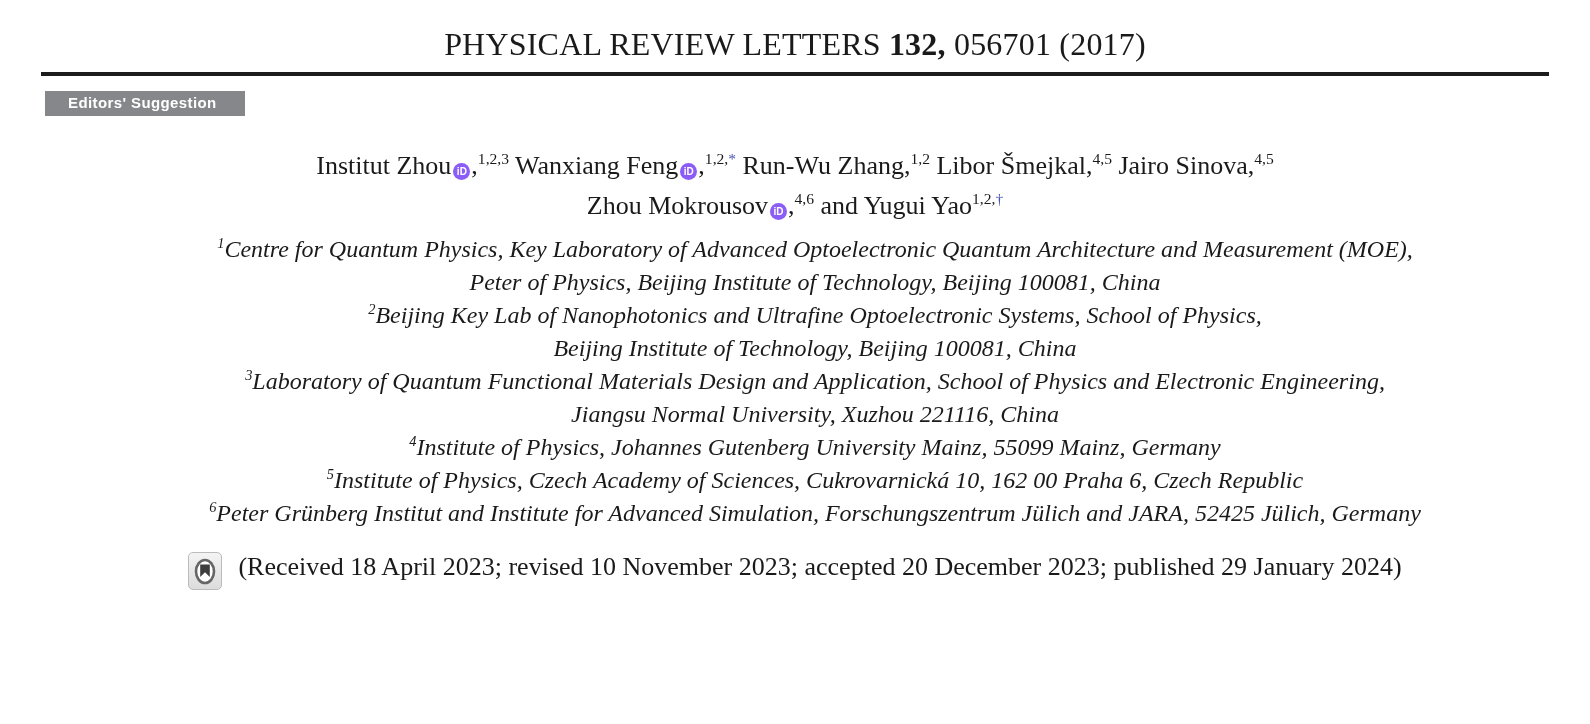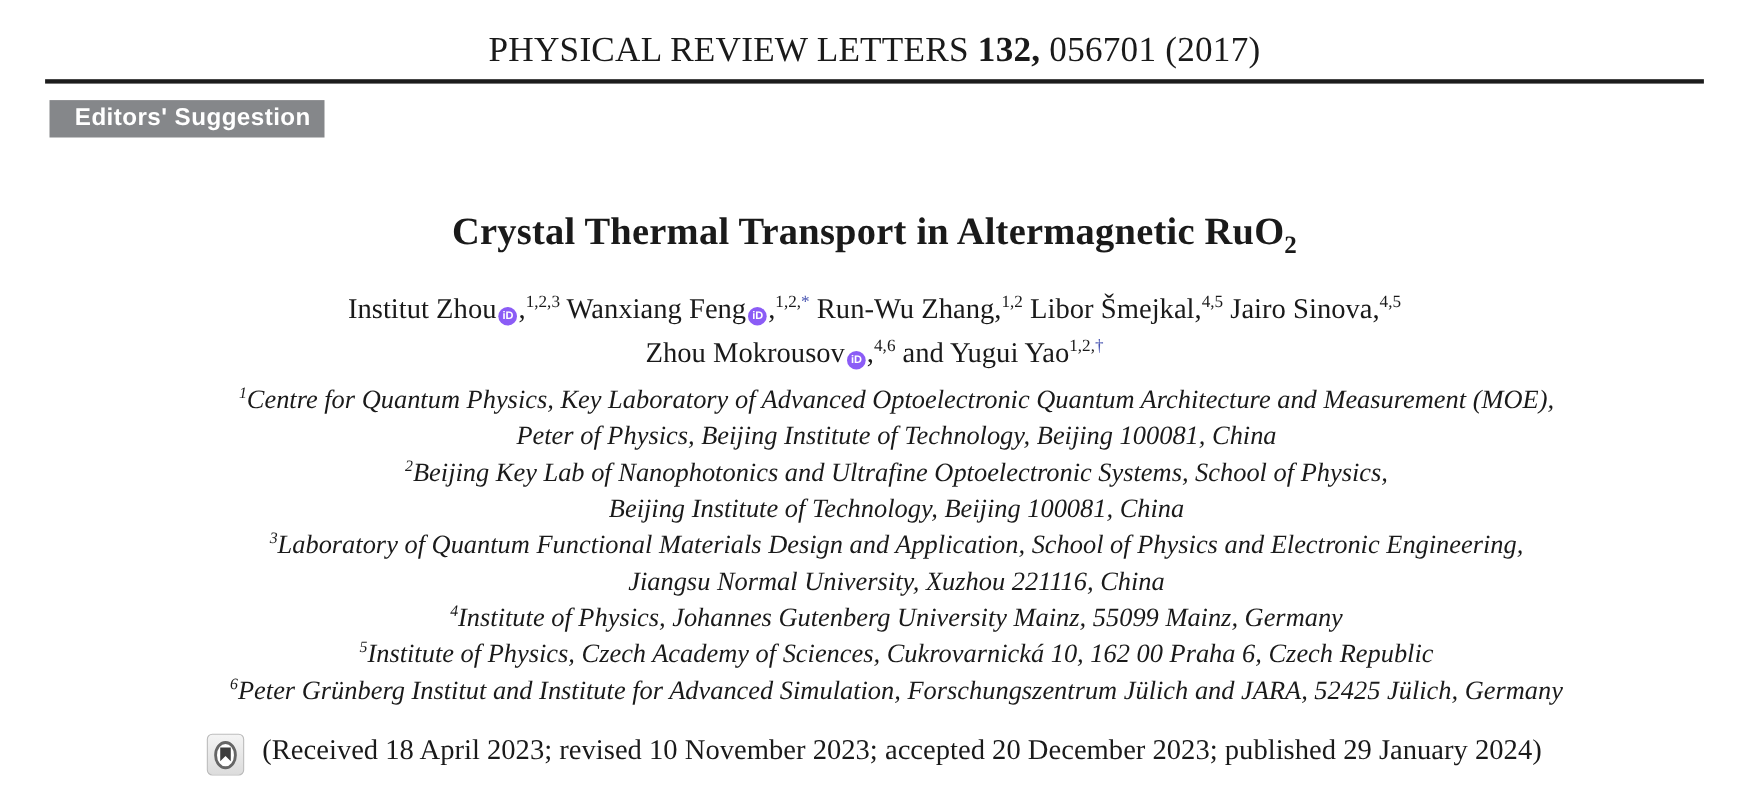--- a/index.html
+++ b/index.html
@@ -27,23 +27,23 @@
   }
 
   
   .badge {
     display: inline-block;
     margin: 15px 0 0 45px;
     background: #85878a;
     color: #ffffff;
     font-family: "Liberation Sans", sans-serif;
     font-weight: bold;
-    font-size: 22px;
+    font-size: 15px;
     letter-spacing: 0.4px;
-    padding: 3px 12px 5px 23px;
+    padding: 3px 28px 5px 23px;
   }
 
   
   .title {
     text-align: center;
     font-size: 35px;
     font-weight: bold;
     margin-top: 66px;
     letter-spacing: 0.2px;
   }
@@ -116,21 +116,20 @@
     <span class="vol">132,</span>
     <span>056701 (2017)</span>
   </div>
 
   <div class="rule"></div>
 
   <div class="badge">
     <span>Editors' Suggestion</span>
   </div>
 
-  <h1 class="title"><span>Crystal Thermal Transport in Altermagnetic RuO</span><sub>2</sub></h1>
 
   <div class="authors">
     <div class="author-line">
       <span class="author"><span>Institut Zhou</span><span class="orcid-icon">iD</span><span>,</span><sup>1,2,3</sup></span>
       <span class="author"><span>Wanxiang Feng</span><span class="orcid-icon">iD</span><span>,</span><sup><span>1,2,</span><span class="fn-mark">*</span></sup></span>
       <span class="author"><span>Run-Wu Zhang</span><span>,</span><sup>1,2</sup></span>
       <span class="author"><span>Libor Šmejkal</span><span>,</span><sup>4,5</sup></span>
       <span class="author"><span>Jairo Sinova</span><span>,</span><sup>4,5</sup></span>
     </div>
     <div class="author-line">

